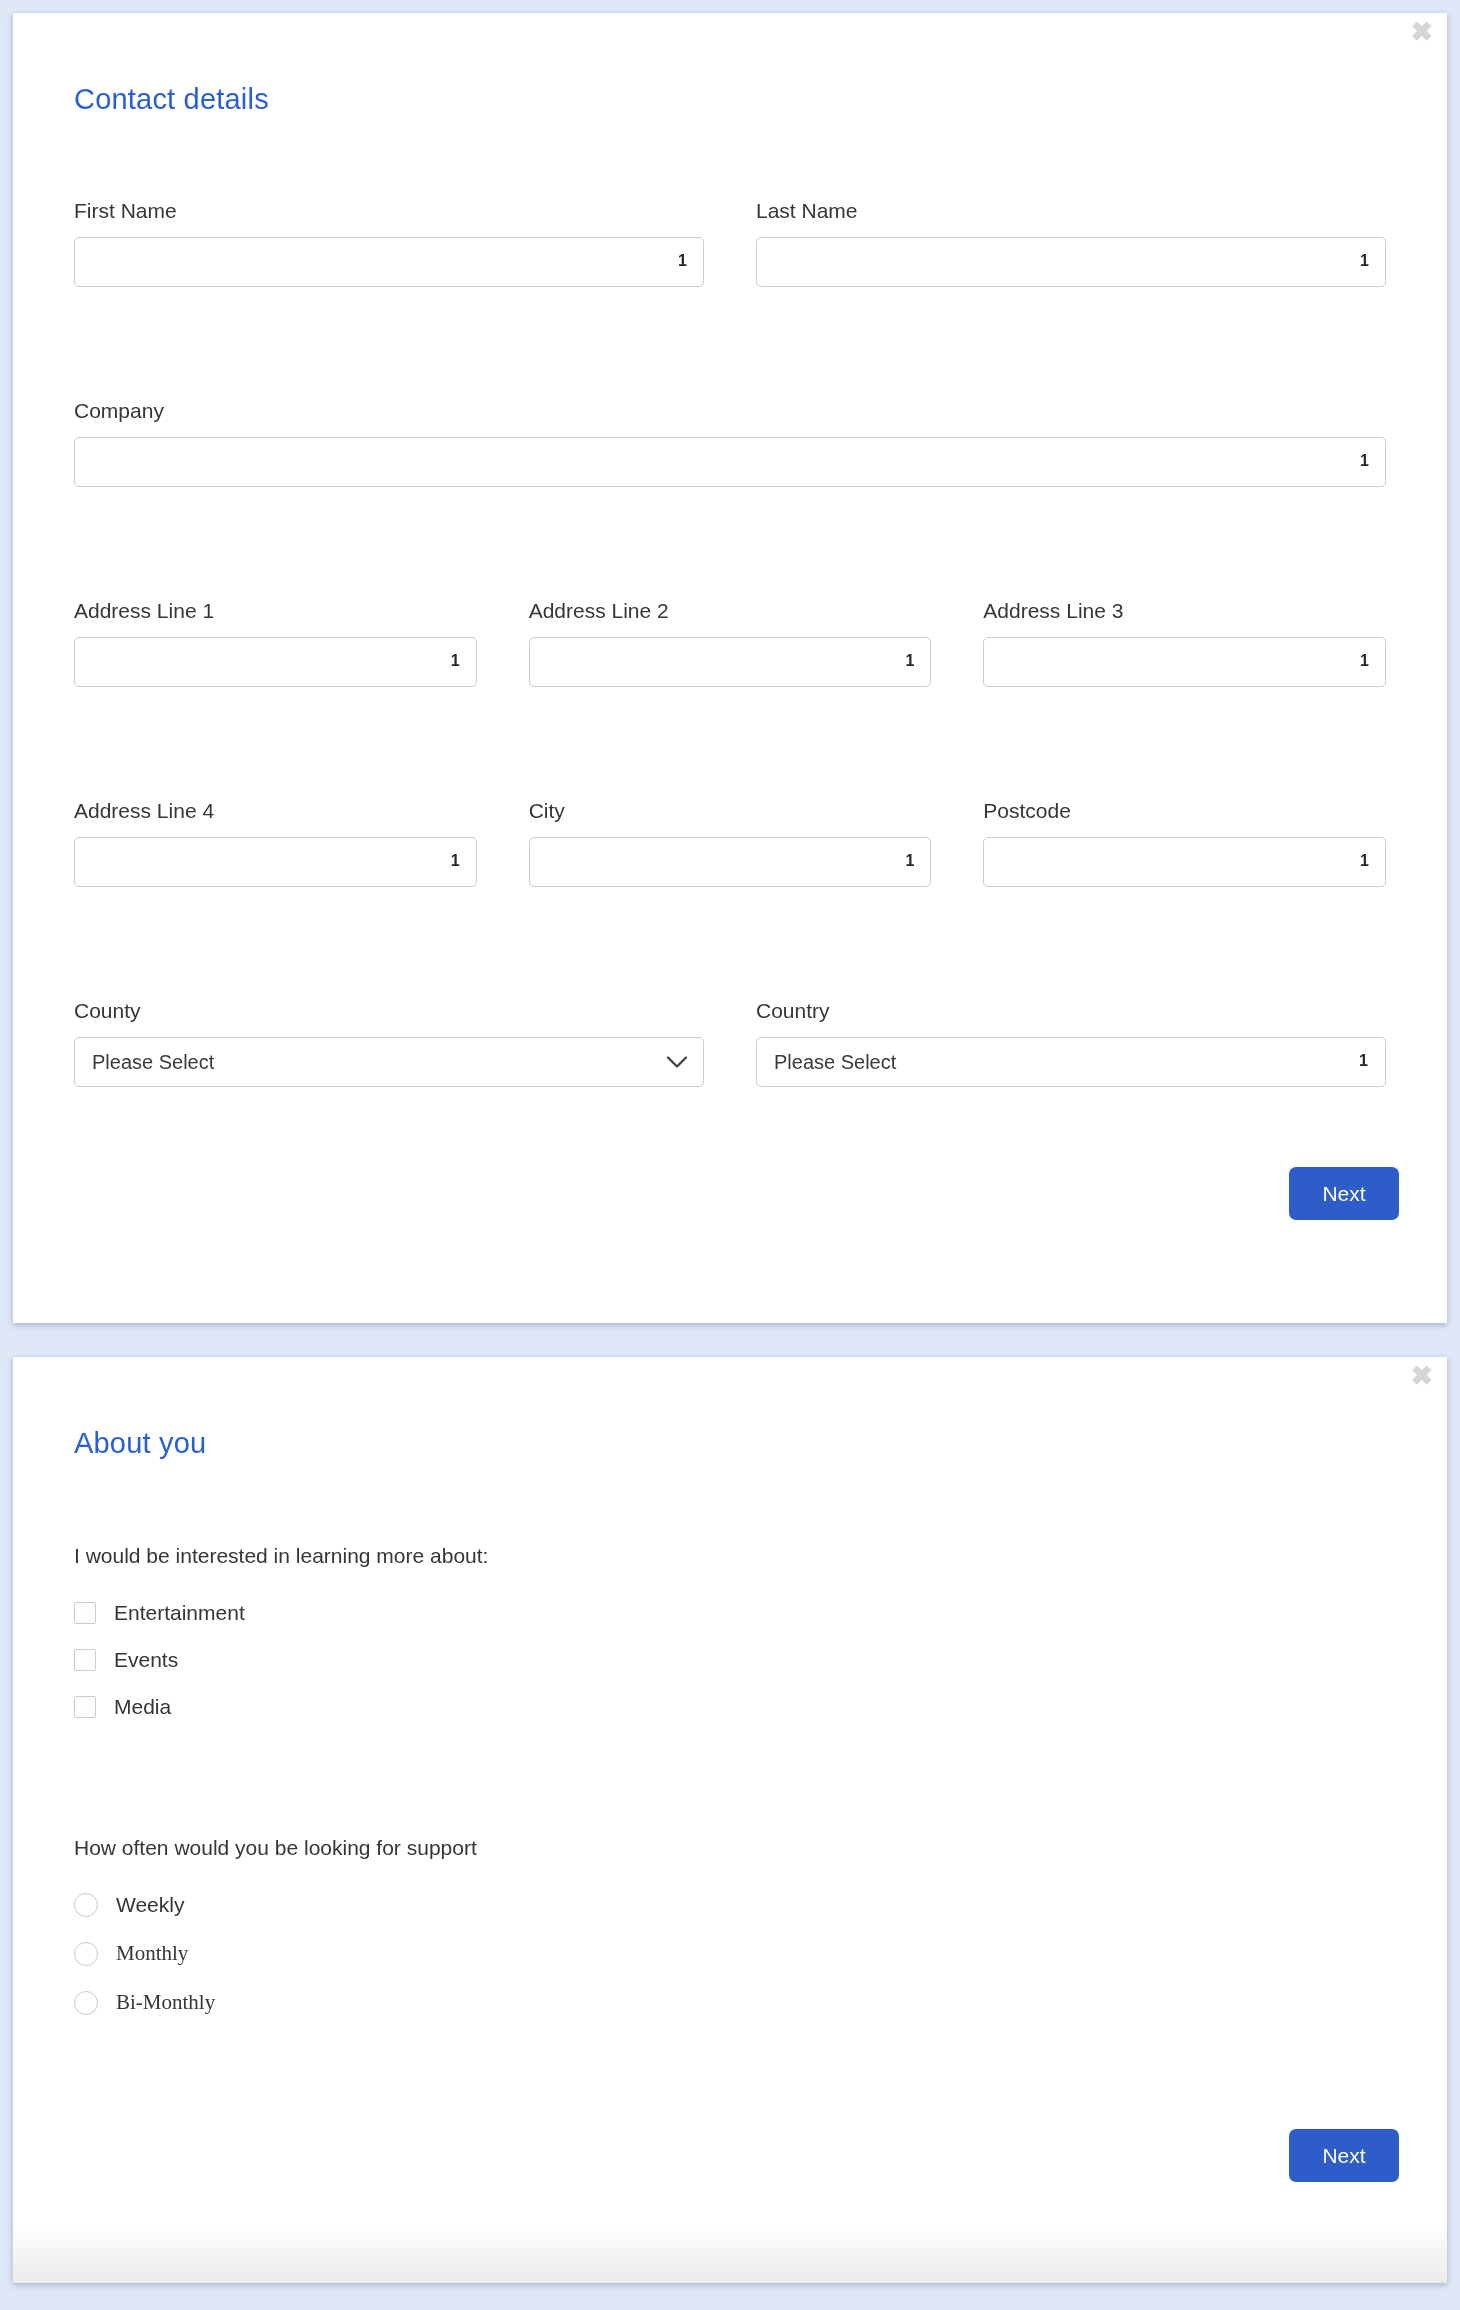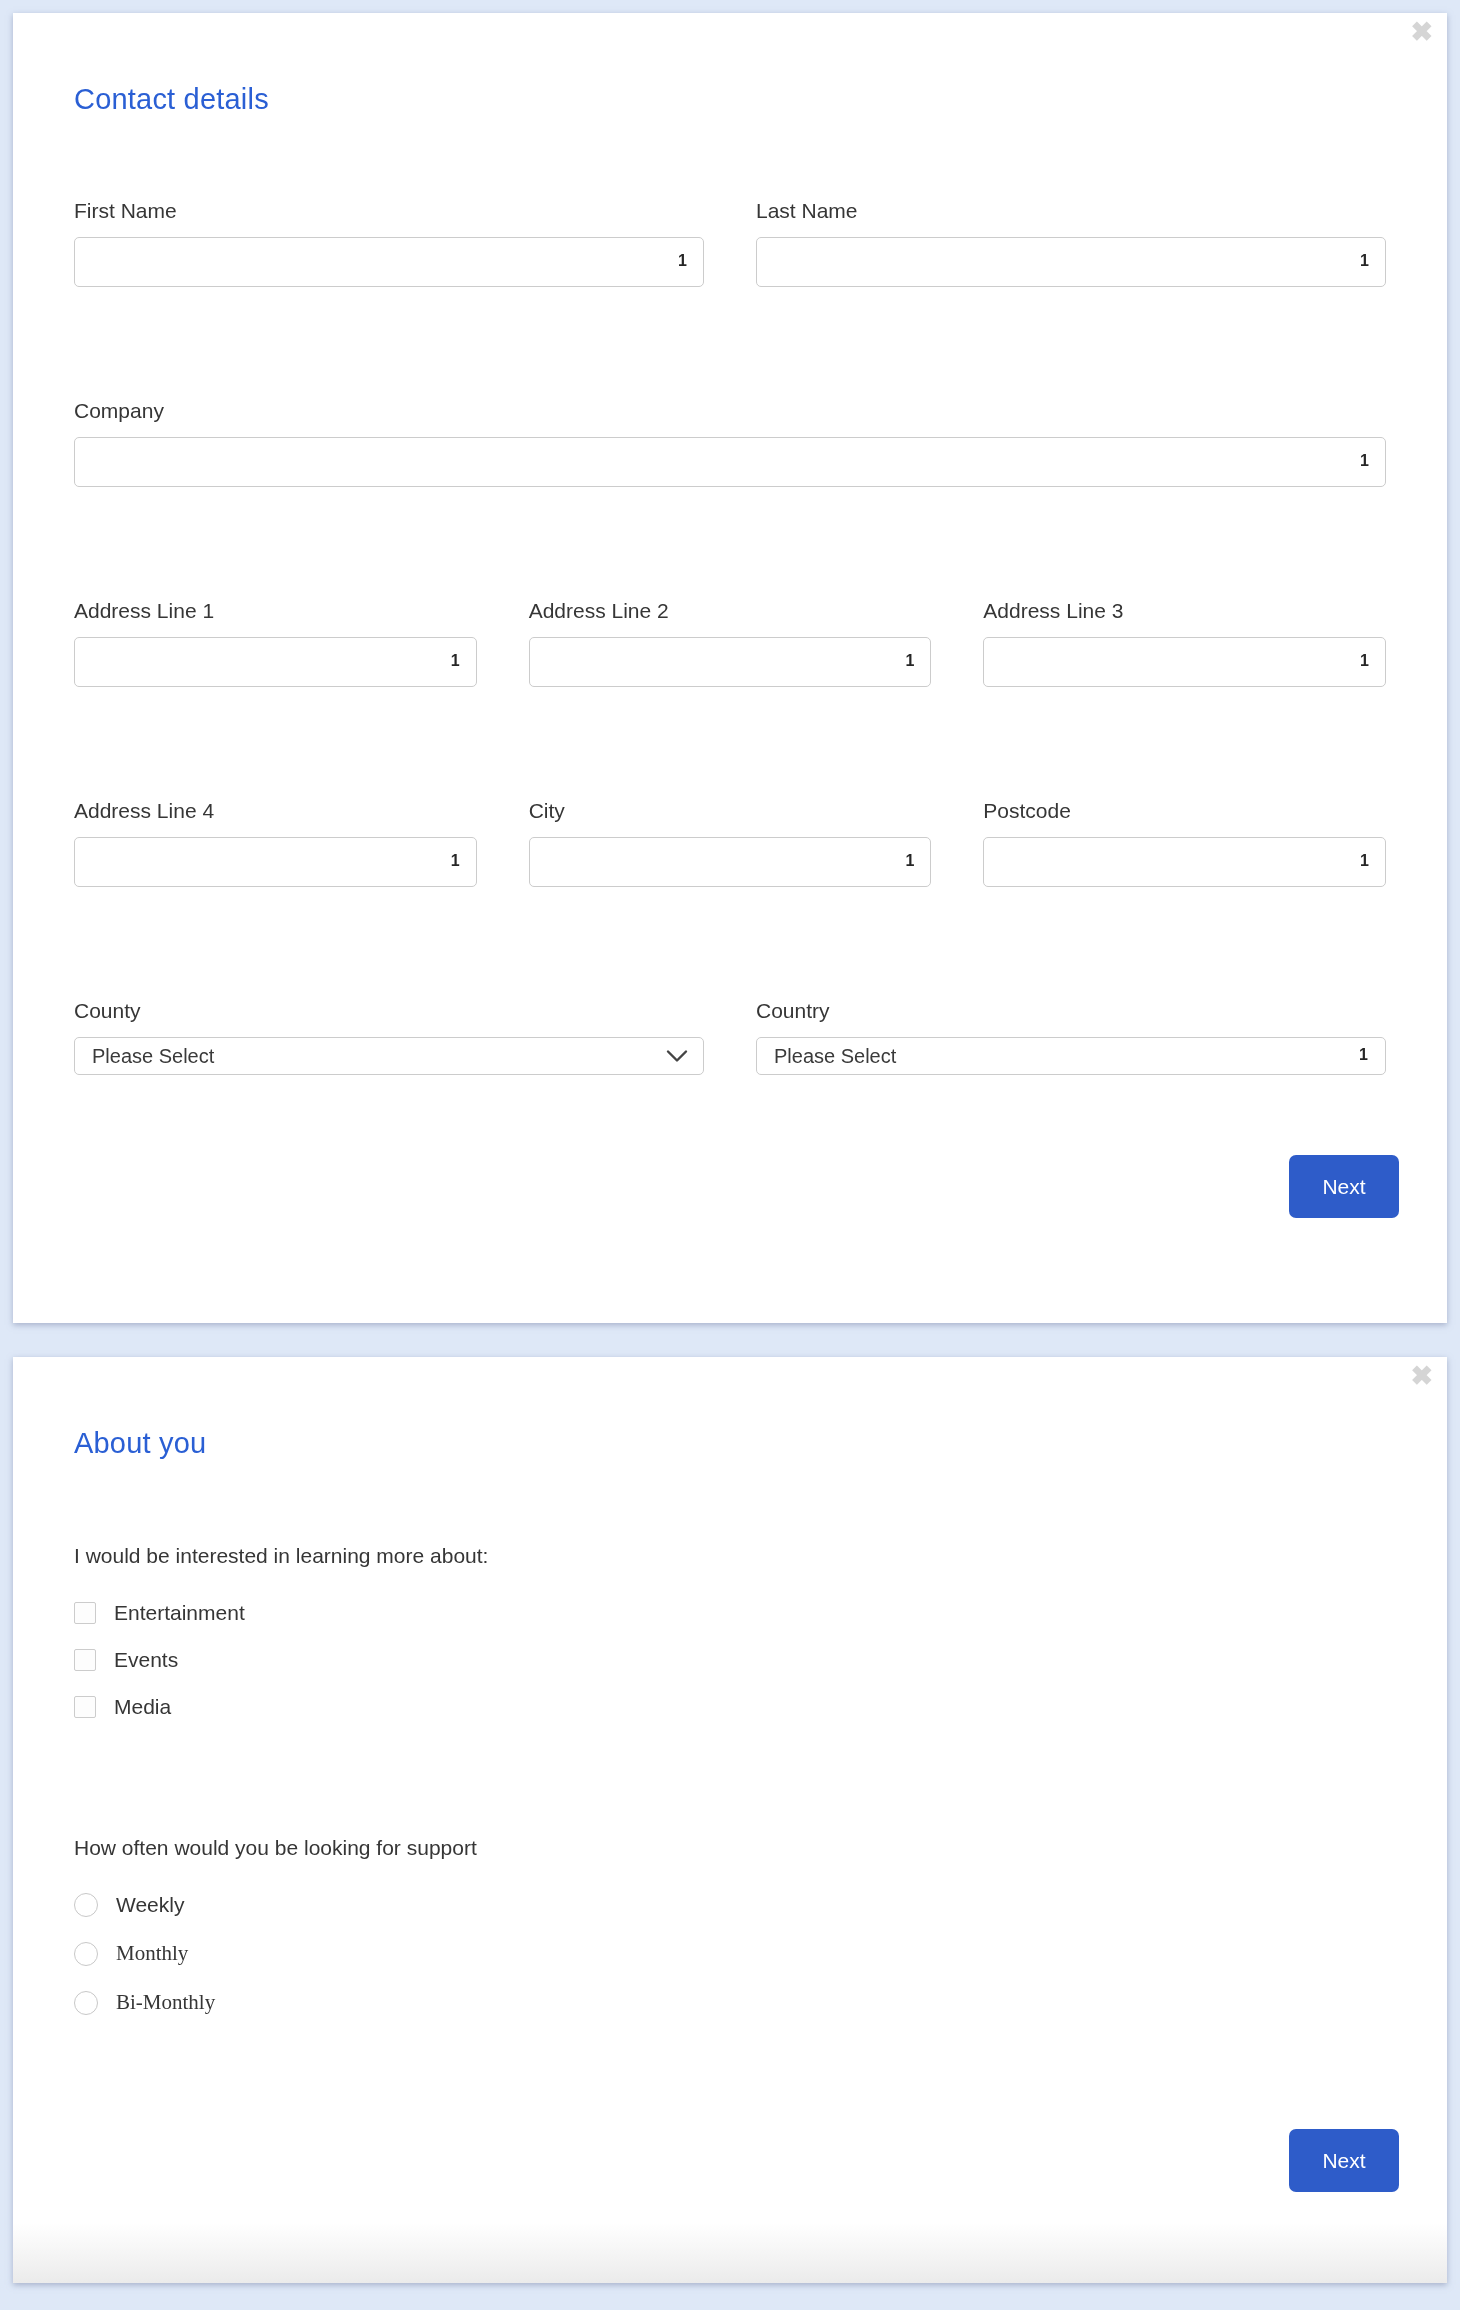--- a/index.html
+++ b/index.html
@@ -77,21 +77,21 @@
     font-size: 16px;
     font-weight: 700;
     color: #262626;
     pointer-events: none;
   }
   .selectbox {
     position: relative;
     display: flex;
     align-items: center;
     width: 100%;
-    height: 38px;
+    height: 50px;
     border: 1px solid #cccccc;
     border-radius: 5px;
     background: #ffffff;
     padding: 0 44px 0 17px;
     font-size: 20px;
     color: #3a3a3a;
     cursor: pointer;
   }
   .chevron {
     position: absolute;
@@ -101,21 +101,21 @@
     display: inline-flex;
   }
   .actions {
     display: flex;
     justify-content: flex-end;
     margin-top: 80px;
     margin-right: -13px;
   }
   button.next {
     width: 110px;
-    height: 63px;
+    height: 53px;
     background: #2e5cc9;
     color: #ffffff;
     border: none;
     border-radius: 7px;
     font-family: "Liberation Sans", sans-serif;
     font-size: 21px;
     cursor: pointer;
   }
   .prompt {
     font-size: 21px;

